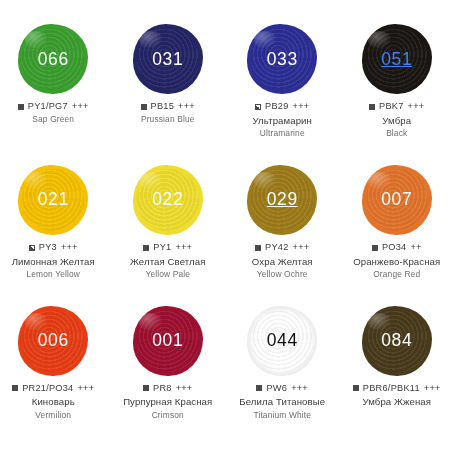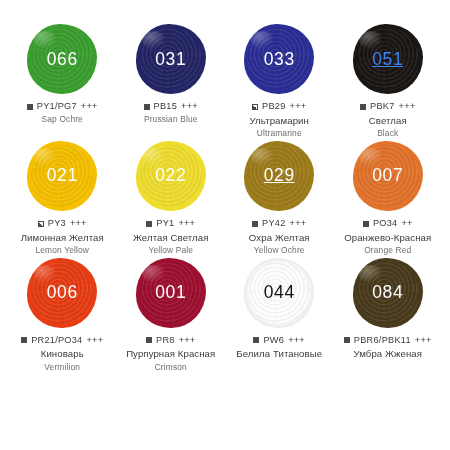--- a/index.html
+++ b/index.html
@@ -17,20 +17,21 @@
   }
 
   #chart-grid {
     width: 450px;
     height: 350px;
     box-sizing: border-box;
     padding: 22px 8px 10px 8px;
     display: grid;
     grid-template-columns: repeat(4, 1fr);
     grid-template-rows: repeat(3, 1fr);
+    gap: 24px;
   }
 
   .swatch-cell {
     display: flex;
     flex-direction: column;
     align-items: center;
     justify-content: flex-start;
   }
 
   
@@ -162,21 +163,21 @@
       <div class="blob-wrap">
         <div class="blob" style="--c: #3a9e2f;"></div>
         <div class="blob-number" style="color: rgb(255, 255, 255);">066</div>
       </div>
       <div class="caption">
         <div class="pigment-line">
           <span class="opacity-marker"></span>
           <span>PY1/PG7</span>
           <span>+++</span>
         </div>
-        <div class="name-en">Sap Ochre</div>
+        <div class="name-en">Sap Green</div>
       </div>
     </div>
     <div class="swatch-cell">
       <div class="blob-wrap">
         <div class="blob" style="--c: #232564;"></div>
         <div class="blob-number" style="color: rgb(255, 255, 255);">031</div>
       </div>
       <div class="caption">
         <div class="pigment-line">
           <span class="opacity-marker"></span>
@@ -205,21 +206,21 @@
       <div class="blob-wrap">
         <div class="blob" style="--c: #1a1613;"></div>
         <div class="blob-number" style="color: #3b82f6; text-decoration: underline;">051</div>
       </div>
       <div class="caption">
         <div class="pigment-line">
           <span class="opacity-marker"></span>
           <span>PBK7</span>
           <span>+++</span>
         </div>
-        <div class="name-ru">Светлая</div>
+        <div class="name-ru">Умбра</div>
         <div class="name-en">Black</div>
       </div>
     </div>
     <div class="swatch-cell">
       <div class="blob-wrap">
         <div class="blob" style="--c: #f5c000;"></div>
         <div class="blob-number" style="color: rgb(255, 255, 255);">021</div>
       </div>
       <div class="caption">
         <div class="pigment-line">
@@ -311,20 +312,21 @@
         <div class="blob is-light" style="--c: #fbfbfb;"></div>
         <div class="blob-number dark-text" style="color: rgb(17, 17, 17);">044</div>
       </div>
       <div class="caption">
         <div class="pigment-line">
           <span class="opacity-marker"></span>
           <span>PW6</span>
           <span>+++</span>
         </div>
         <div class="name-ru">Белила Титановые</div>
+        <div class="name-en">Titanium White</div>
       </div>
     </div>
     <div class="swatch-cell">
       <div class="blob-wrap">
         <div class="blob" style="--c: #483a1c;"></div>
         <div class="blob-number" style="color: rgb(255, 255, 255);">084</div>
       </div>
       <div class="caption">
         <div class="pigment-line">
           <span class="opacity-marker"></span>

